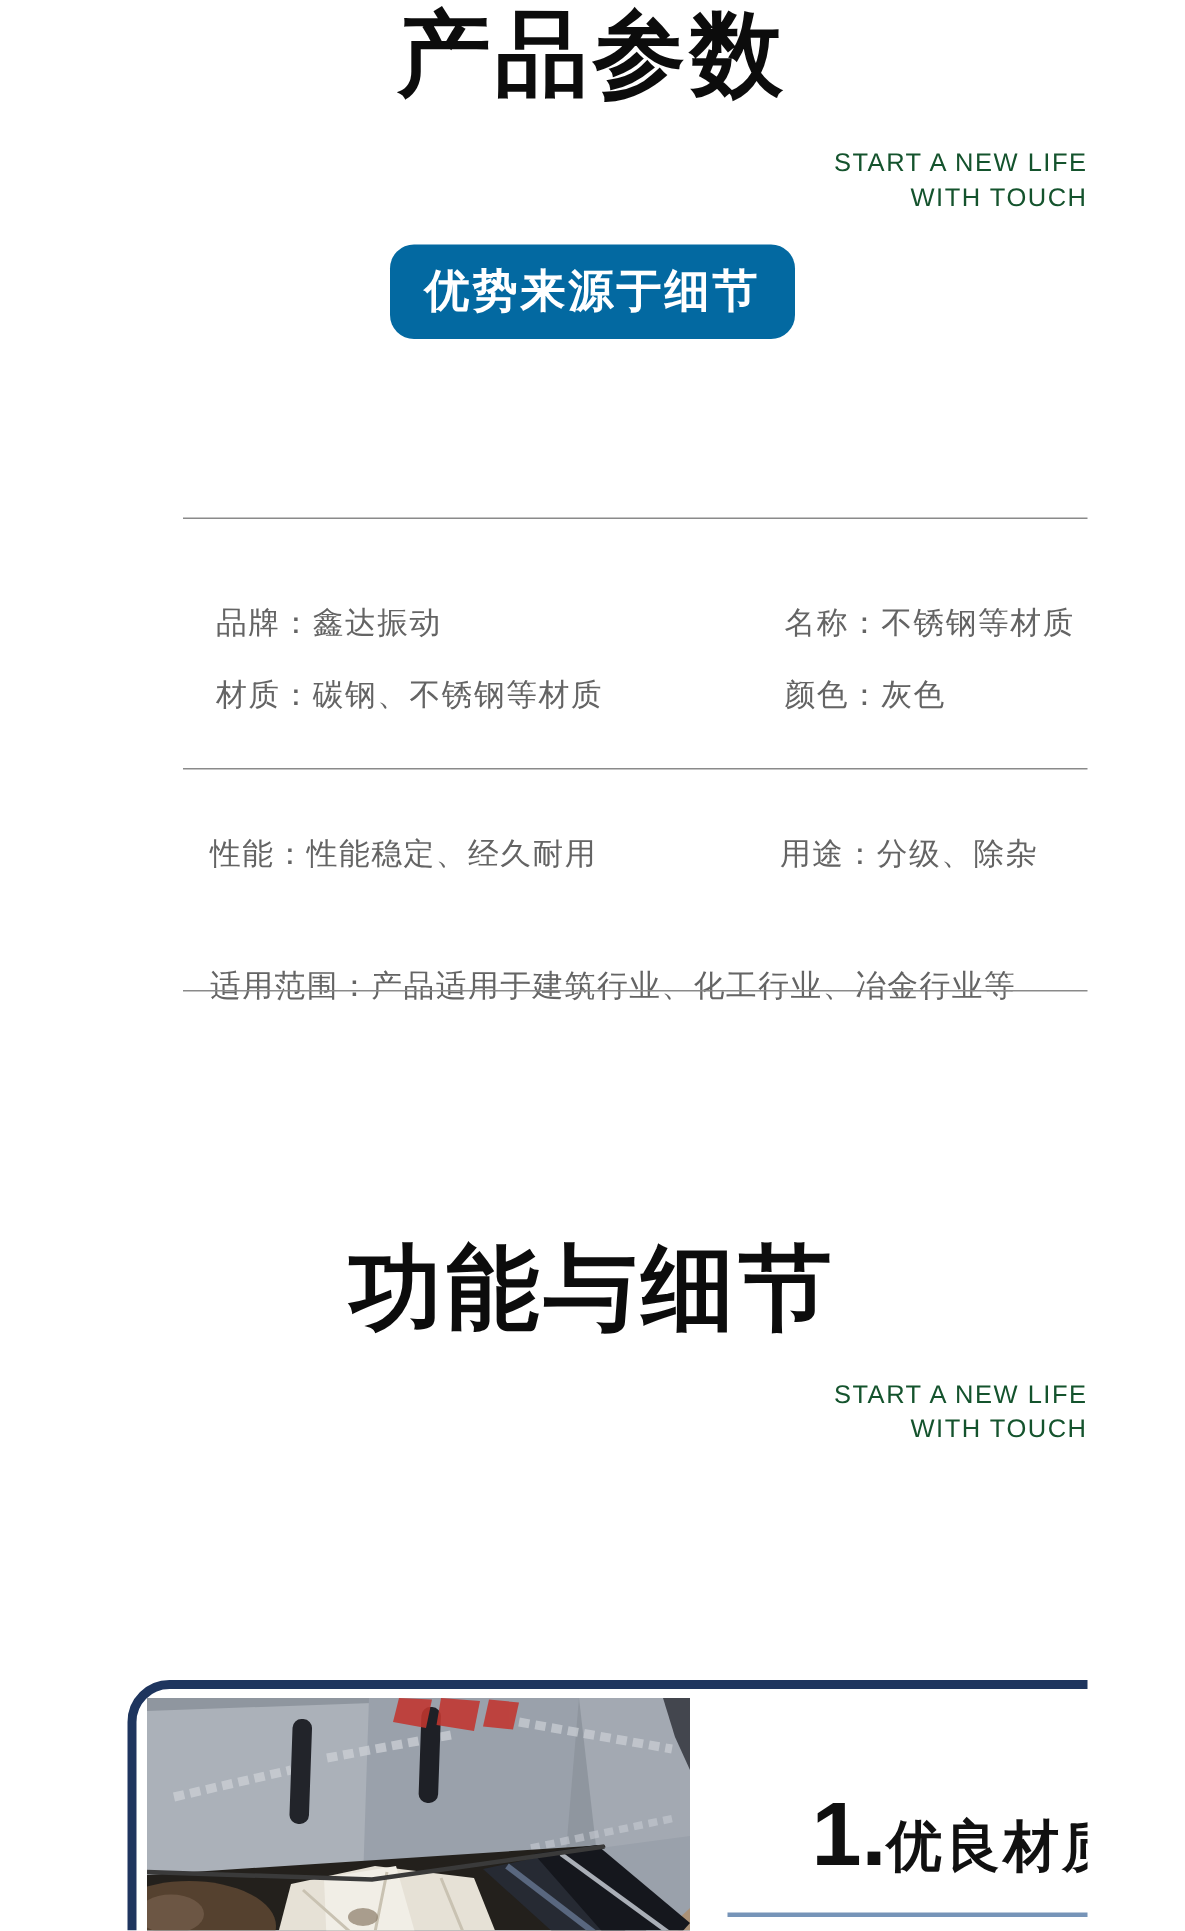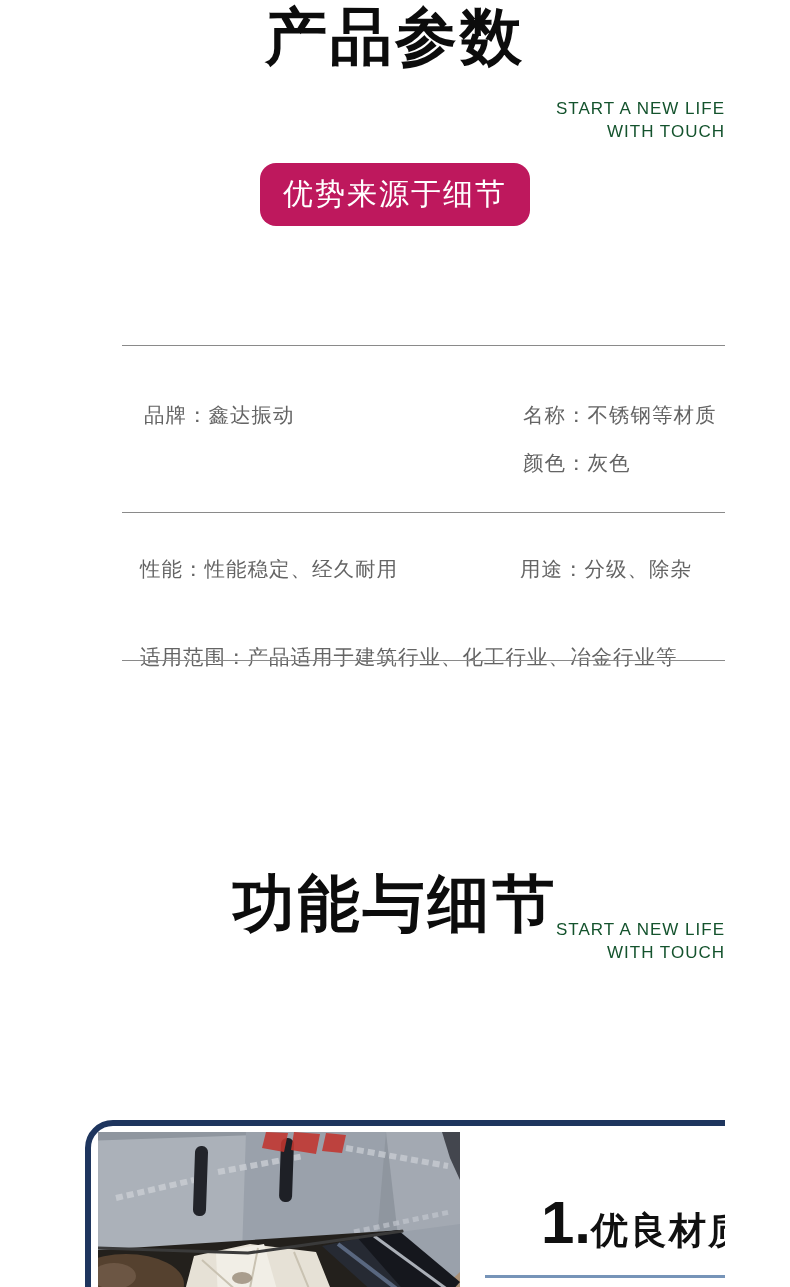--- a/index.html
+++ b/index.html
@@ -9,30 +9,30 @@
     background:#ffffff; overflow:hidden; margin:0 auto;
     font-family:"Liberation Sans", sans-serif;
   }
   
   .section-title {
     position:absolute; left:0; width:100%; text-align:center;
     font-size:62px; font-weight:900; color:#0c0c0c; letter-spacing:3px;
     line-height:80px; white-space:nowrap;
   }
   #params-title { top:-3px; }
-  #features-title { top:820px;margin-top:44px; }
+  #features-title { top:820px; }
   .subtitle {
     position:absolute; left:0; width:100%; text-align:right;
     font-size:17px; color:#14532d; line-height:23px; letter-spacing:1px;
   }
   #params-subtitle { top:97px; }
   #features-subtitle { top:918px; }
   .badge {
     position:absolute; left:50%; transform:translateX(-50%);
-    background:#be185d; color:#ffffff; font-weight:400;
+    background:#0369a1; color:#ffffff; font-weight:700;
     display:flex; align-items:center; justify-content:center;
     white-space:nowrap; letter-spacing:2px;
   }
   #params-badge { top:163px; width:270px; height:63px; border-radius:16px; font-size:30px; }
   #features-badge { top:984px; width:377px; height:63px; border-radius:32px; font-size:31px; }
   
   .divider {
     position:absolute; left:57px; width:691px; height:1.4px; background:#8a8a8a;
   }
   #divider-1 { top:345px; }
@@ -82,20 +82,21 @@
     <div>START A NEW LIFE</div>
     <div>WITH TOUCH</div>
   </div>
 
   <div class="badge" id="params-badge">优势来源于细节</div>
 
   <div class="divider" id="divider-1"></div>
 
   <span class="spec-cell" id="spec-brand">品牌：鑫达振动</span>
   <span class="spec-cell" id="spec-name">名称：不锈钢等材质</span>
+  <span class="spec-cell" id="spec-material">材质：碳钢、不锈钢等材质</span>
   <span class="spec-cell" id="spec-color">颜色：灰色</span>
 
   <div class="divider" id="divider-2"></div>
 
   <span class="spec-cell" id="spec-use">用途：分级、除杂</span>
   <span class="spec-cell" id="spec-perf">性能：性能稳定、经久耐用</span>
   <span class="spec-cell" id="spec-scope">适用范围：产品适用于建筑行业、化工行业、冶金行业等</span>
 
   <div class="divider" id="divider-3"></div>
 

